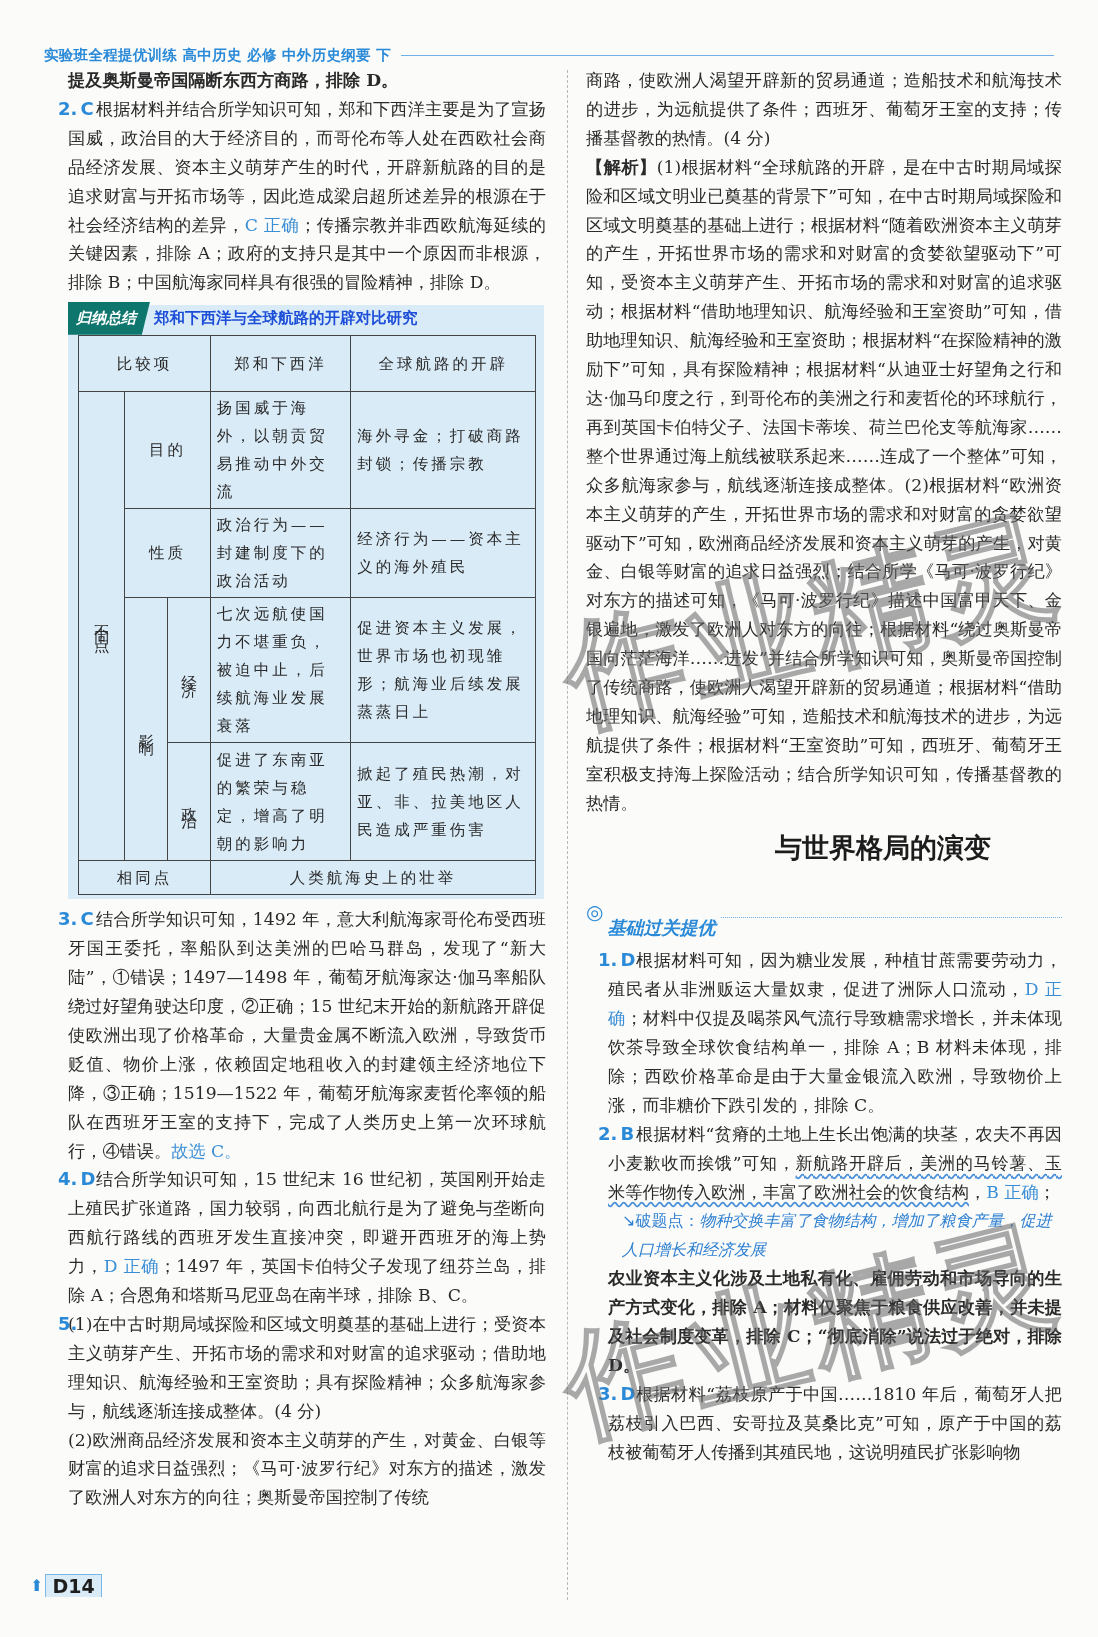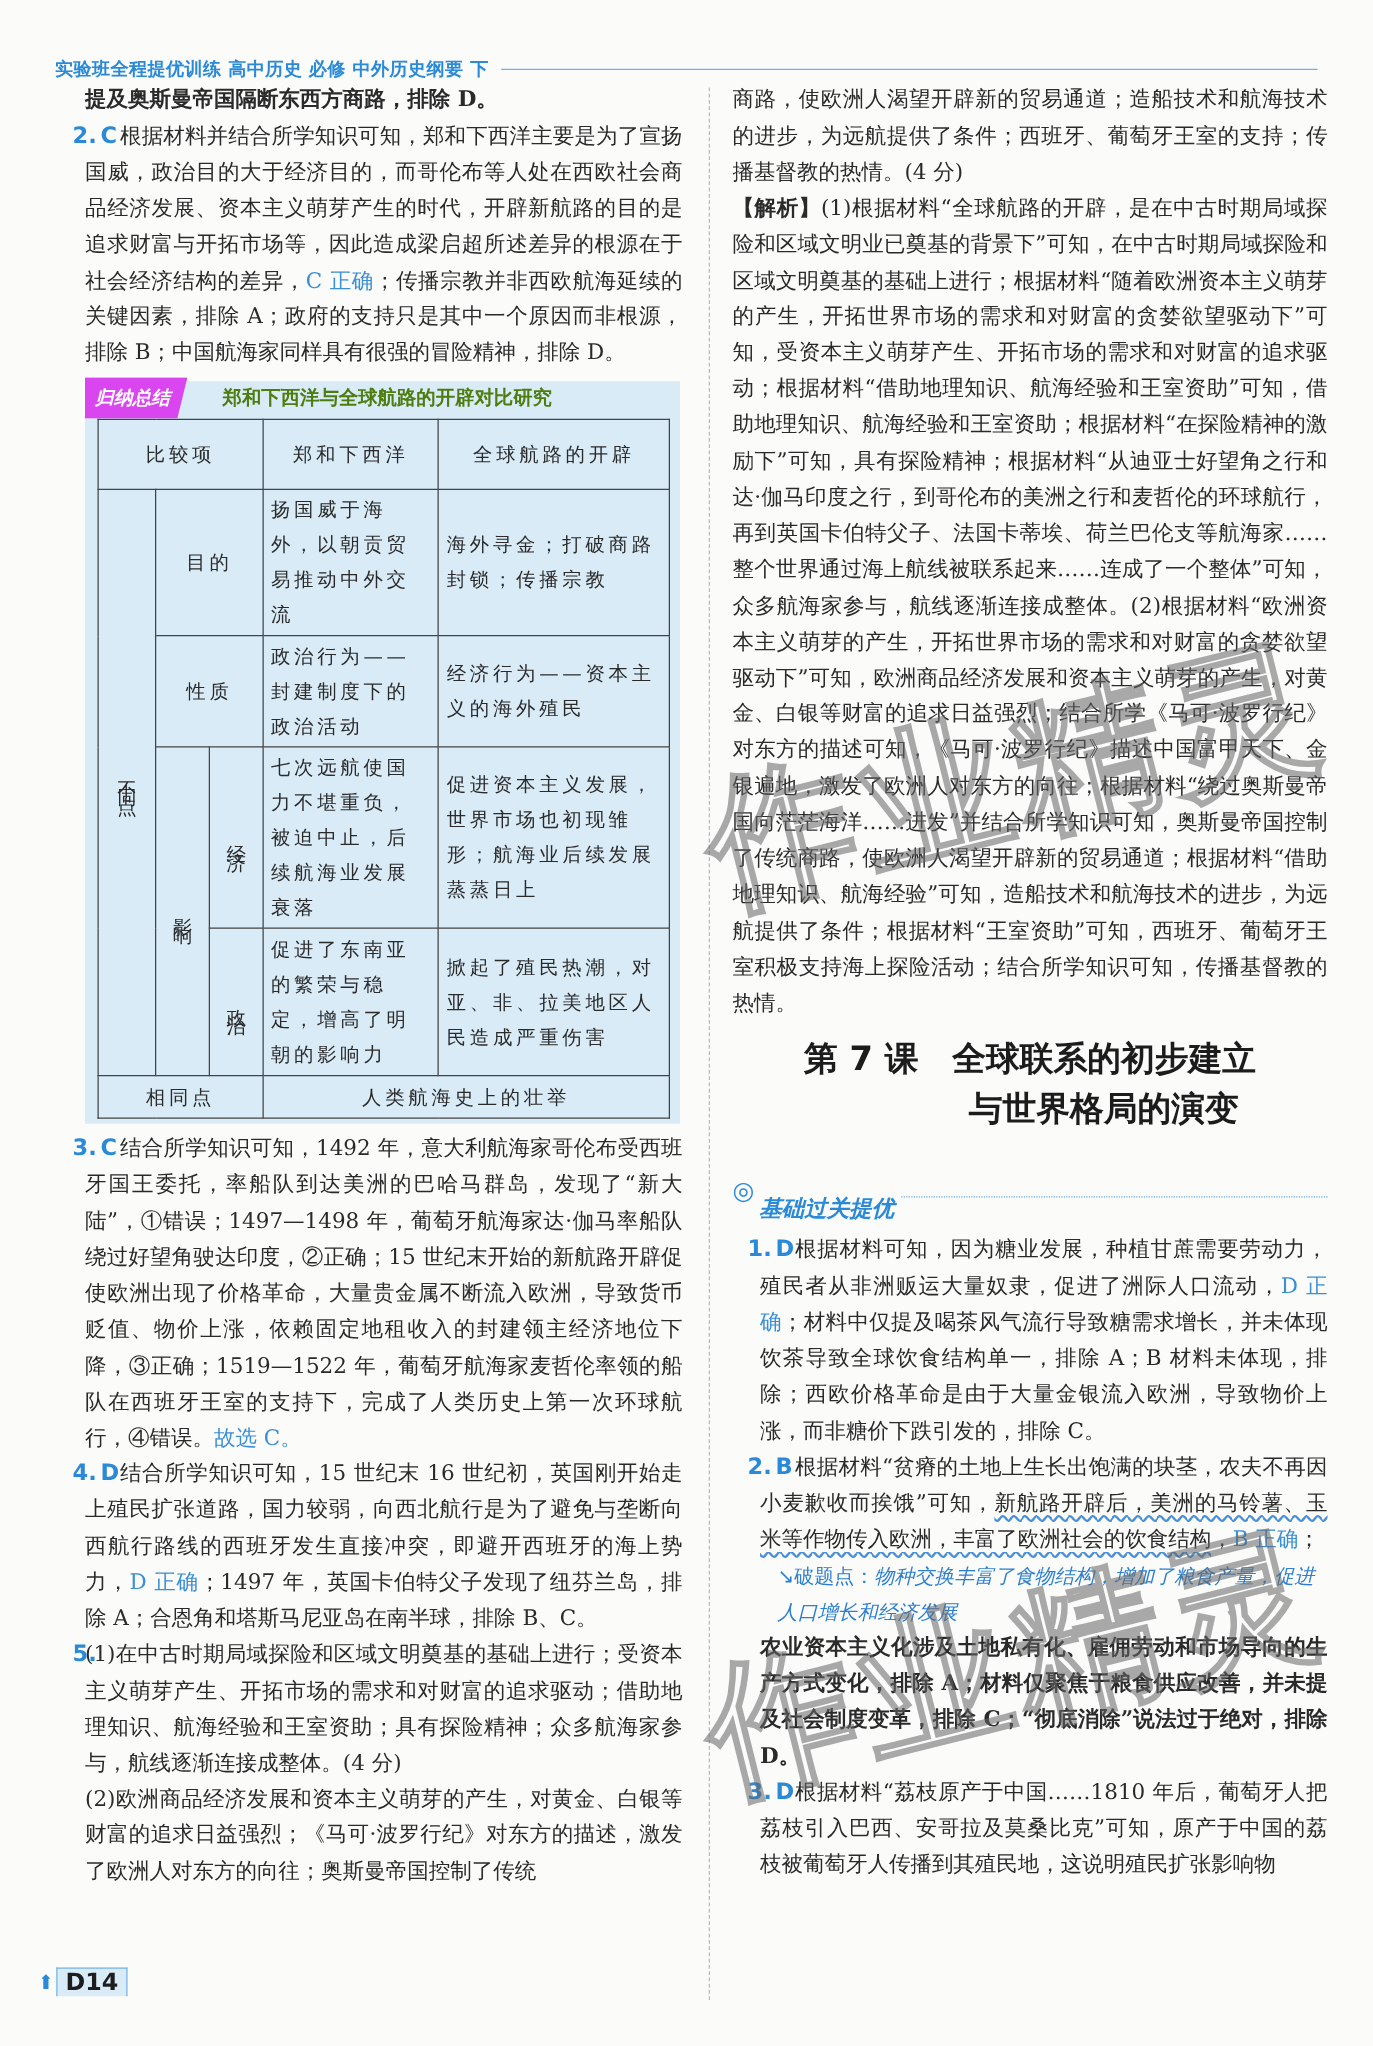--- a/index.html
+++ b/index.html
@@ -22,24 +22,24 @@
   .q { position:relative; padding-left:22px; }
   .qnum { position:absolute; left:12px; top:0; color:#2a8ad8; font-family:"DejaVu Sans", sans-serif; font-weight:bold; font-size:18px; }
   .qnum .ans { margin-left:3px; }
   .blue { color:#3b8fd6; }
   .lead { margin-left:28px; }
   .summary {
     margin:8px 0 6px 22px; width:476px; background:#d9ebf7; padding:0 0 4px 0;
   }
   .summary-head { display:flex; align-items:center; height:26px; }
   .summary-tag {
-    background:#d946ef; color:#fff; font-family:"DejaVu Sans", sans-serif; font-style:italic; font-weight:bold;
+    background:#0f766e; color:#fff; font-family:"DejaVu Sans", sans-serif; font-style:italic; font-weight:bold;
     font-size:15px; padding:2px 14px 2px 8px; clip-path:polygon(0 0,100% 0,90% 100%,0 100%);
   }
-  .summary-title { font-family:"DejaVu Sans", sans-serif; font-weight:bold; font-size:15.5px; margin-left:28px; color:#4d7c0f; }
+  .summary-title { font-family:"DejaVu Sans", sans-serif; font-weight:bold; font-size:15.5px; margin-left:4px; color:#1d4ed8; }
   table.cmp { border-collapse:collapse; margin:4px 0 0 10px; width:458px; font-family:"DejaVu Serif", serif; font-size:15.5px; line-height:28px; letter-spacing:3px; }
   table.cmp td { border:1.4px solid #444; text-align:center; vertical-align:middle; padding:2px 6px; }
   table.cmp td.txt { text-align:left; }
   .vtext { writing-mode:vertical-rl; text-orientation:upright; letter-spacing:6px; }
   .chapter { text-align:center; font-family:"DejaVu Sans", sans-serif; font-weight:bold; font-size:27px; line-height:40px; margin:10px 0 14px 0; color:#1c1c1c; }
   .chapter .l1 { display:block; padding-left:0; }
   .chapter .l2 { display:block; padding-left:118px; }
   .section {
     display:flex; align-items:center; margin:6px 0 4px 0;
   }
@@ -138,21 +138,20 @@
     <p class="p">(1)在中古时期局域探险和区域文明奠基的基础上进行；受资本主义萌芽产生、开拓市场的需求和对财富的追求驱动；借助地理知识、航海经验和王室资助；具有探险精神；众多航海家参与，航线逐渐连接成整体。(4 分)</p>
     <p class="p">(2)欧洲商品经济发展和资本主义萌芽的产生，对黄金、白银等财富的追求日益强烈；《马可·波罗行纪》对东方的描述，激发了欧洲人对东方的向往；奥斯曼帝国控制了传统</p>
   </div>
 </div>
 
 <div class="col col-right">
   <p class="p">商路，使欧洲人渴望开辟新的贸易通道；造船技术和航海技术的进步，为远航提供了条件；西班牙、葡萄牙王室的支持；传播基督教的热情。(4 分)</p>
   <p class="p"><b>【解析】</b><span>(1)根据材料“全球航路的开辟，是在中古时期局域探险和区域文明业已奠基的背景下”可知，在中古时期局域探险和区域文明奠基的基础上进行；根据材料“随着欧洲资本主义萌芽的产生，开拓世界市场的需求和对财富的贪婪欲望驱动下”可知，受资本主义萌芽产生、开拓市场的需求和对财富的追求驱动；根据材料“借助地理知识、航海经验和王室资助”可知，借助地理知识、航海经验和王室资助；根据材料“在探险精神的激励下”可知，具有探险精神；根据材料“从迪亚士好望角之行和达·伽马印度之行，到哥伦布的美洲之行和麦哲伦的环球航行，再到英国卡伯特父子、法国卡蒂埃、荷兰巴伦支等航海家……整个世界通过海上航线被联系起来……连成了一个整体”可知，众多航海家参与，航线逐渐连接成整体。(2)根据材料“欧洲资本主义萌芽的产生，开拓世界市场的需求和对财富的贪婪欲望驱动下”可知，欧洲商品经济发展和资本主义萌芽的产生，对黄金、白银等财富的追求日益强烈；结合所学《马可·波罗行纪》对东方的描述可知，《马可·波罗行纪》描述中国富甲天下、金银遍地，激发了欧洲人对东方的向往；根据材料“绕过奥斯曼帝国向茫茫海洋……进发”并结合所学知识可知，奥斯曼帝国控制了传统商路，使欧洲人渴望开辟新的贸易通道；根据材料“借助地理知识、航海经验”可知，造船技术和航海技术的进步，为远航提供了条件；根据材料“王室资助”可知，西班牙、葡萄牙王室积极支持海上探险活动；结合所学知识可知，传播基督教的热情。</span></p>
 
   <div class="chapter">
-    <span class="l1">第 7 课　全球联系的初步建立</span>
     <span class="l2">与世界格局的演变</span>
   </div>
 
   <div class="section">
     <span class="section-icon">◎</span>
     <span class="section-title">基础过关提优</span>
     <span class="section-rule"></span>
   </div>
 
   <div class="q">

